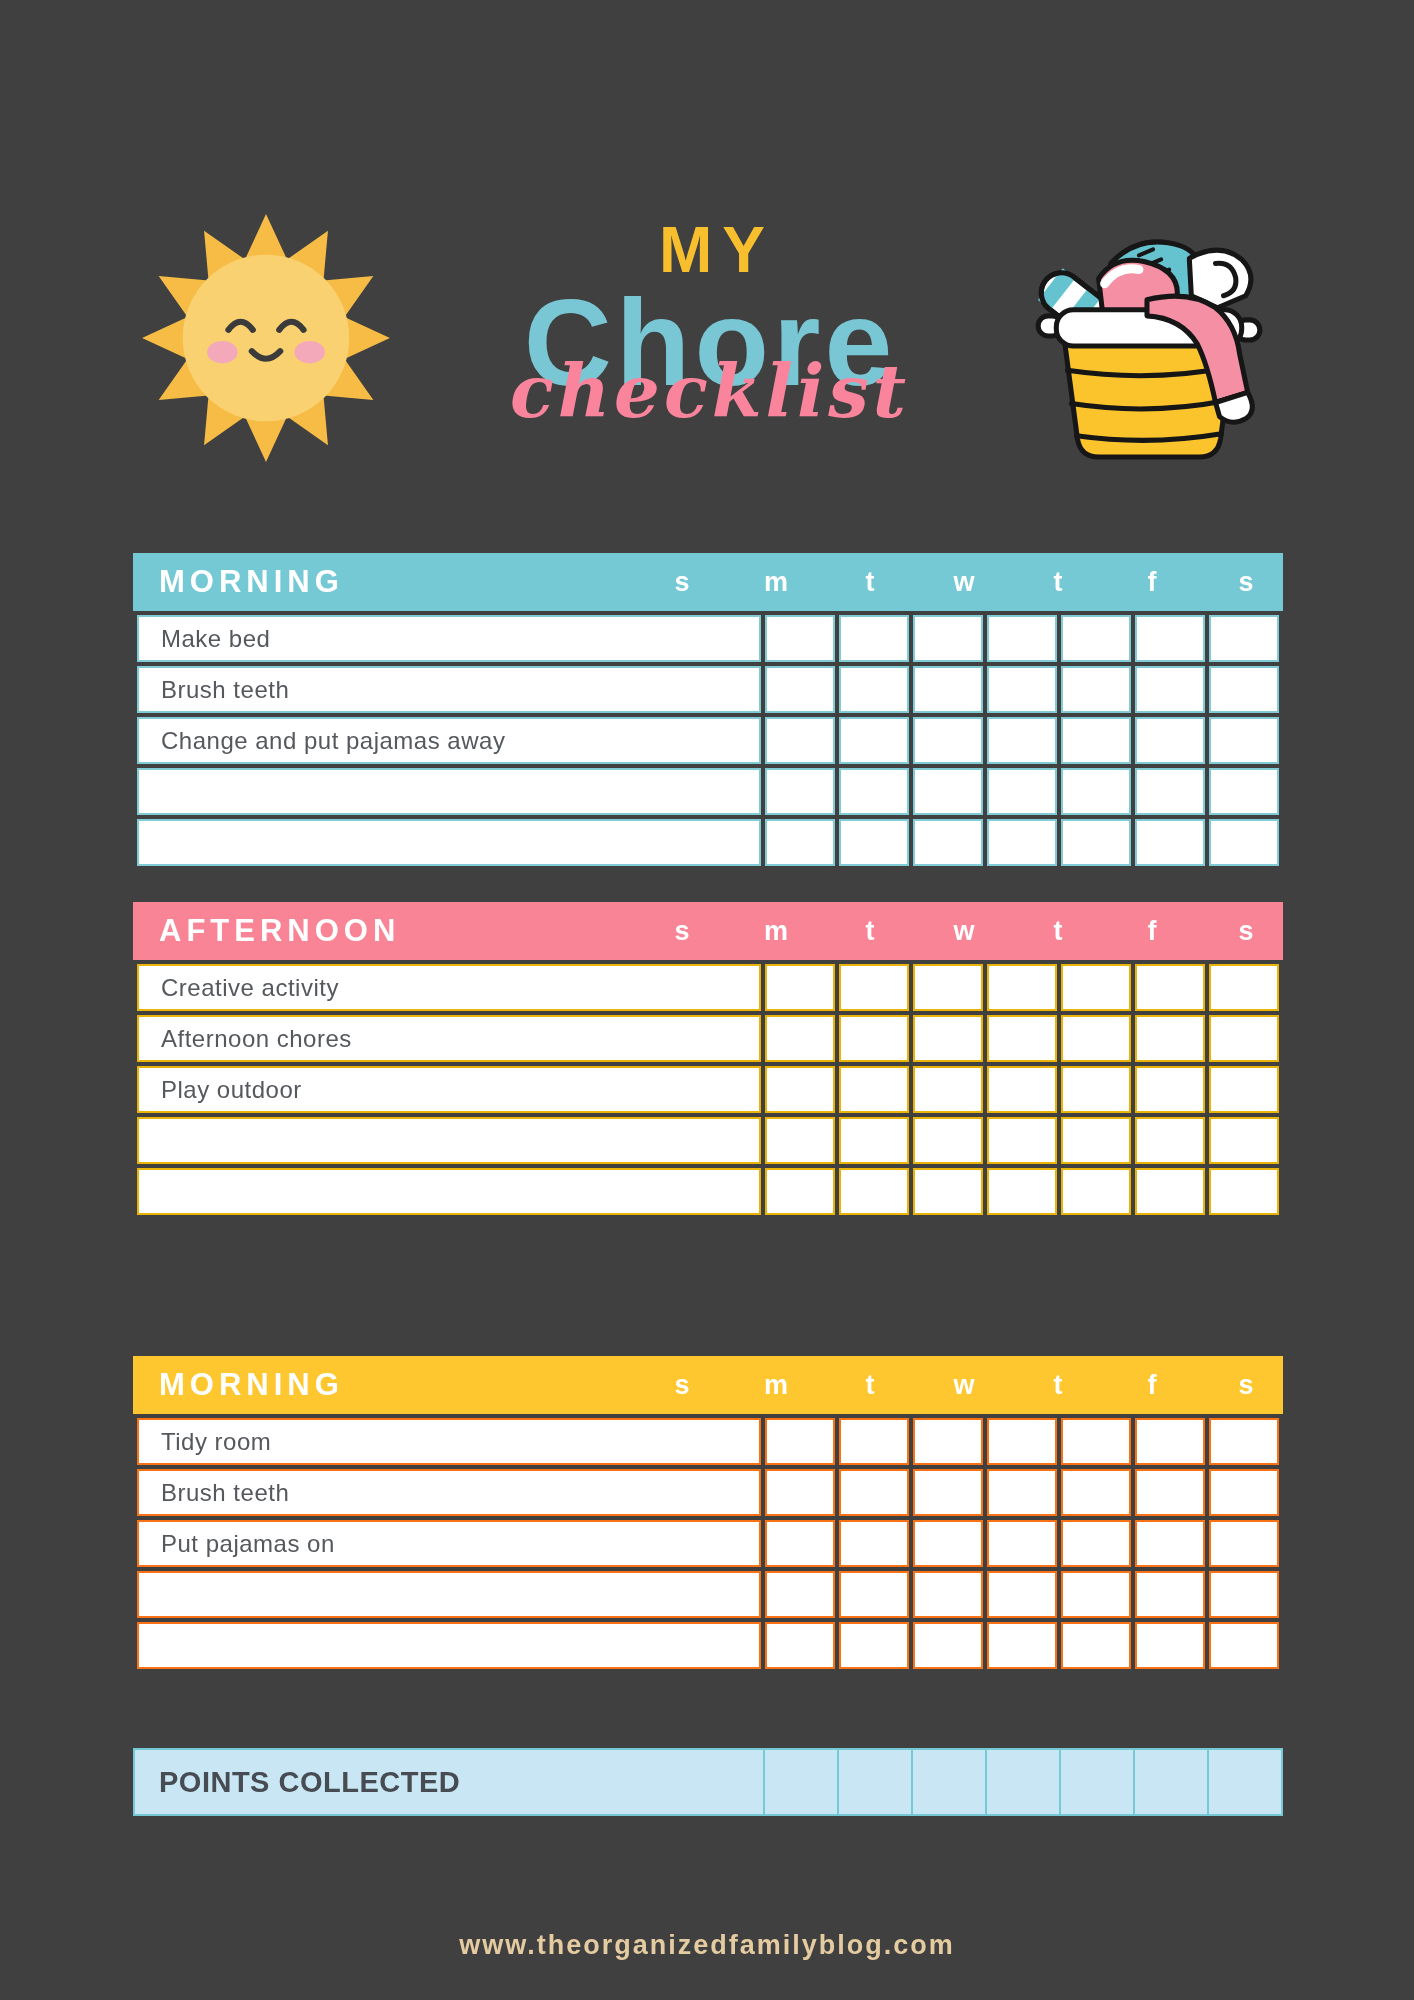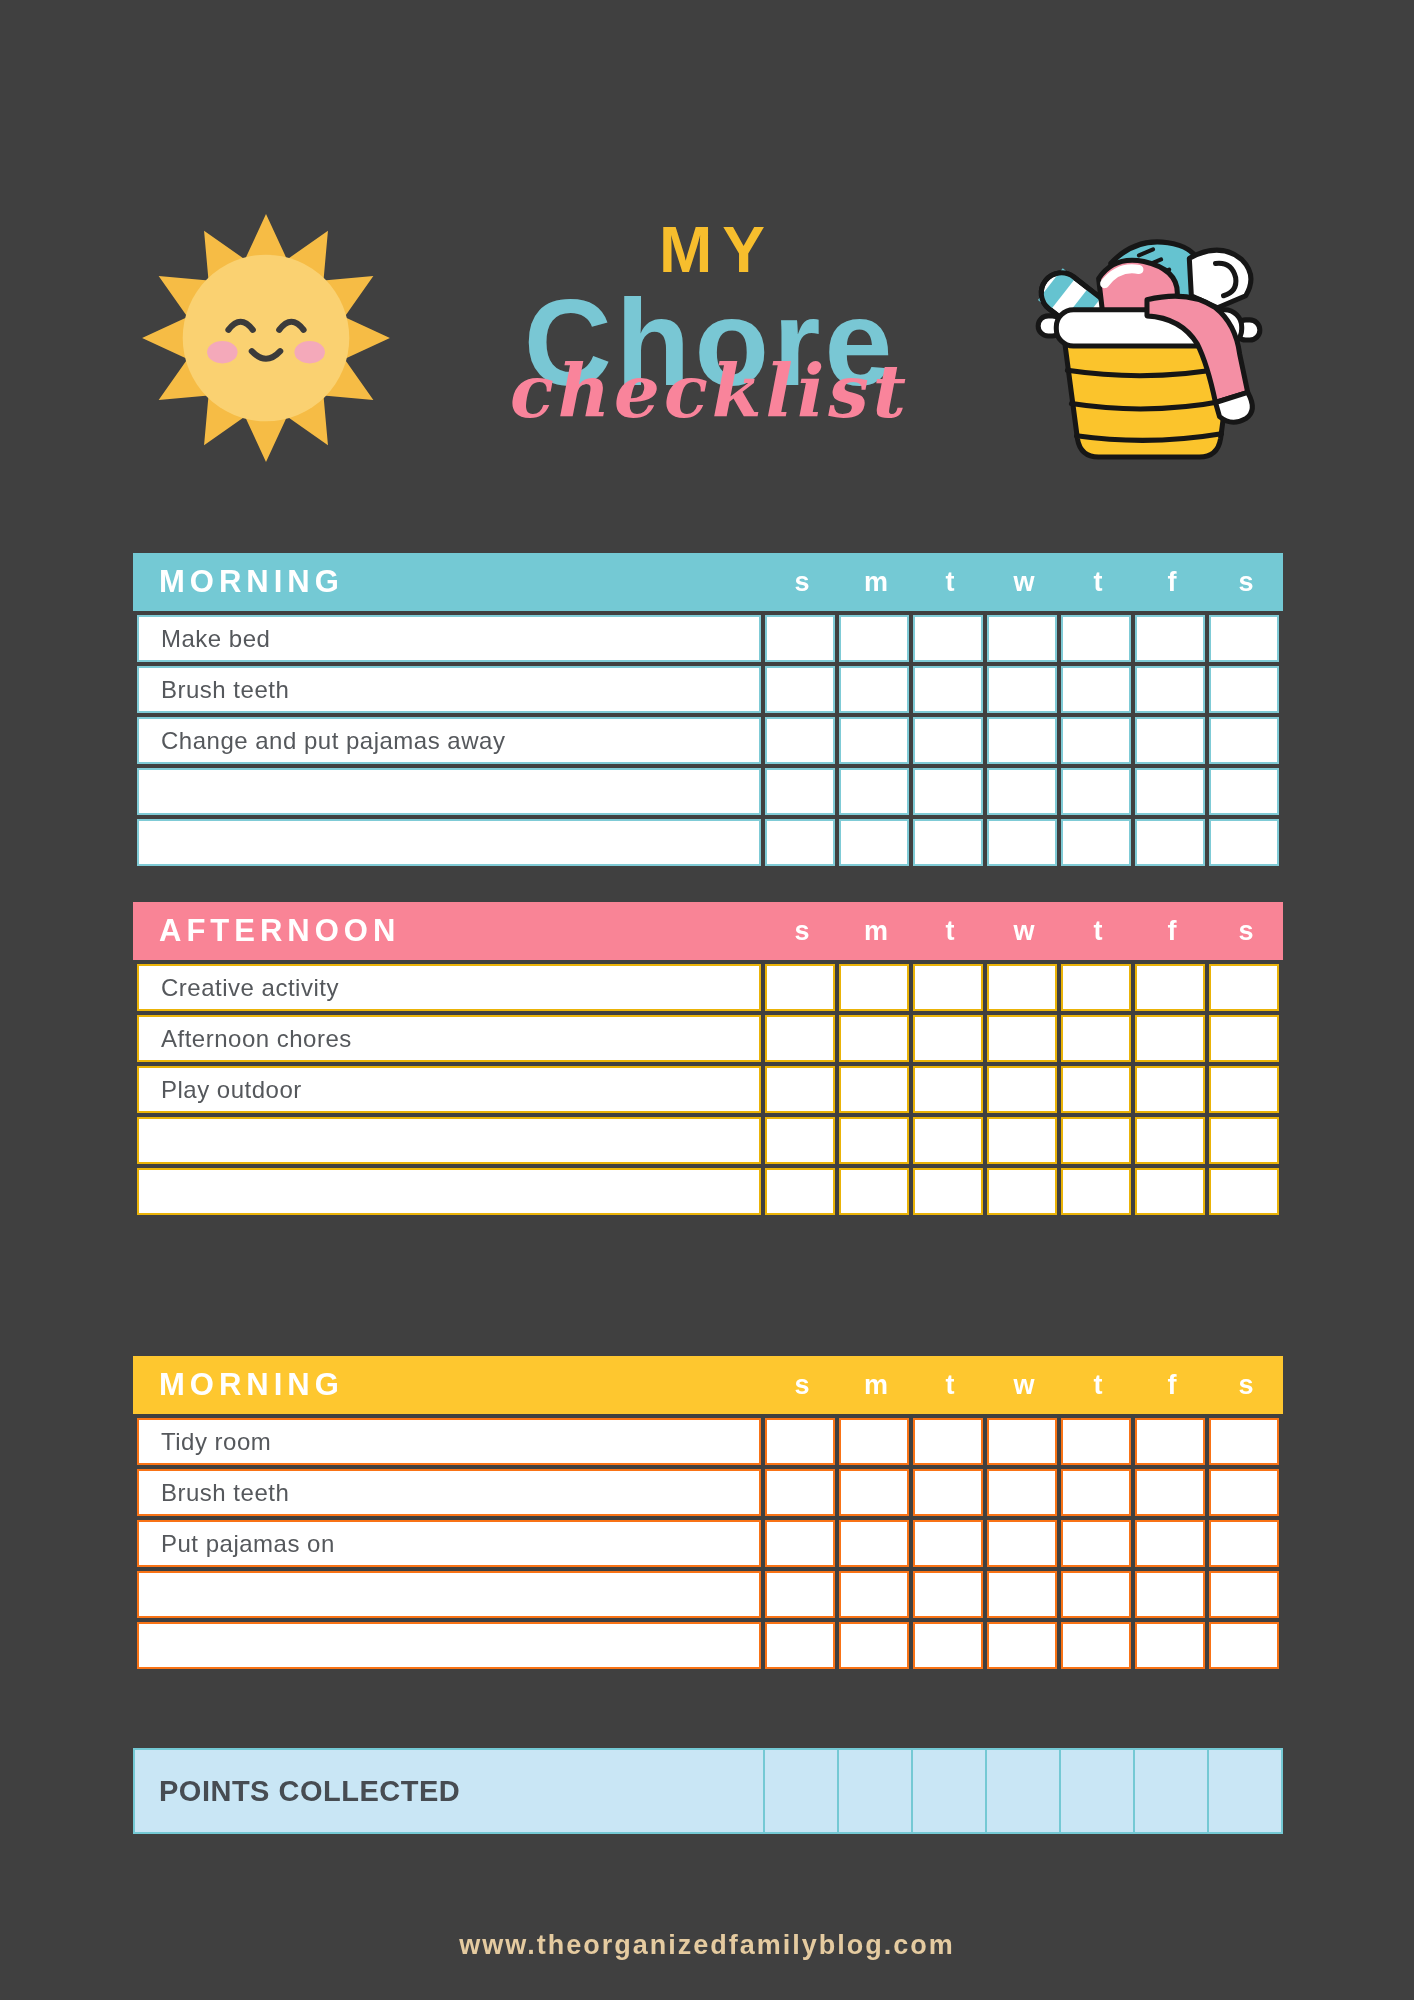--- a/index.html
+++ b/index.html
@@ -15,38 +15,38 @@
   .title-chore { font-size:122px; font-weight:900; letter-spacing:4px; color:#79C7D4; line-height:0.95; margin-top:4px; }
   .title-checklist { font-family:"DejaVu Serif", serif; font-style:italic; font-weight:bold;
                      font-size:72px; color:#F9849B; line-height:1; margin-top:-46px; letter-spacing:4px; }
 
   
   .section { position:absolute; left:133px; width:1150px; }
   #section-morning   { top:553px; }
   #section-afternoon { top:902px; }
   #section-evening   { top:1356px; }
 
-  .sec-header { height:58px; display:flex; align-items:center; }
+  .sec-header { height:58px; display:flex; align-items:center;gap:20px; }
   .sec-header .sec-label { flex:1; color:#ffffff; font-weight:900; font-size:31px;
                            letter-spacing:5px; padding-left:26px; }
   .sec-header .day-letter { width:74px; text-align:center; color:#ffffff;
                             font-weight:900; font-size:27px; }
   .hdr-teal   { background:#74C9D4; }
   .hdr-pink   { background:#F98496; }
   .hdr-yellow { background:#FEC72F; }
 
   table.chore-table { width:1150px; table-layout:fixed; border-collapse:separate; border-spacing:4px; }
   table.chore-table td { height:47px; background:#ffffff; }
   td.chore { font-size:24px; color:#55585C; padding-left:22px; letter-spacing:0.5px; }
   .tbl-teal   td { border:2px solid #7FCBD6; }
   .tbl-pink   td { border:2px solid #eab308; }
   .tbl-yellow td { border:2px solid #f97316; }
 
   
-  .points-bar { position:absolute; left:133px; top:1748px; width:1150px; height:86px;
+  .points-bar { position:absolute; left:133px; top:1748px; width:1150px; height:68px;
                 background:#C9E6F5; border:2px solid #74C9D4; display:flex; align-items:stretch; }
   .points-label { flex:1; display:flex; align-items:center; padding-left:24px;
                   font-size:29px; font-weight:700; color:#474C52; letter-spacing:0.5px; }
   .points-cell { width:74px; border-left:2px solid #74C9D4; background:#C9E6F5; }
 
   
   .footer-url { position:absolute; left:0; top:1930px; width:1414px; text-align:center;
                 font-size:27px; font-weight:900; letter-spacing:2px; color:#E5CBA0; }
 </style>
 </head>

